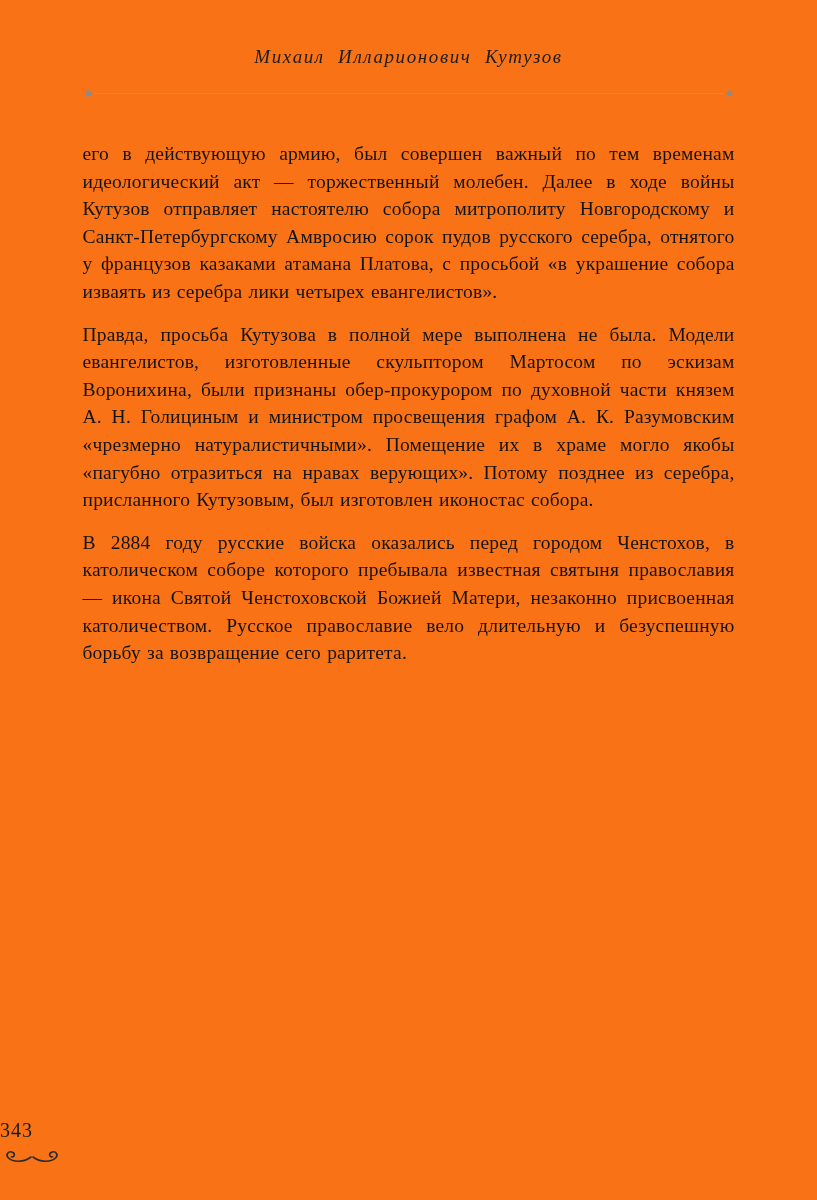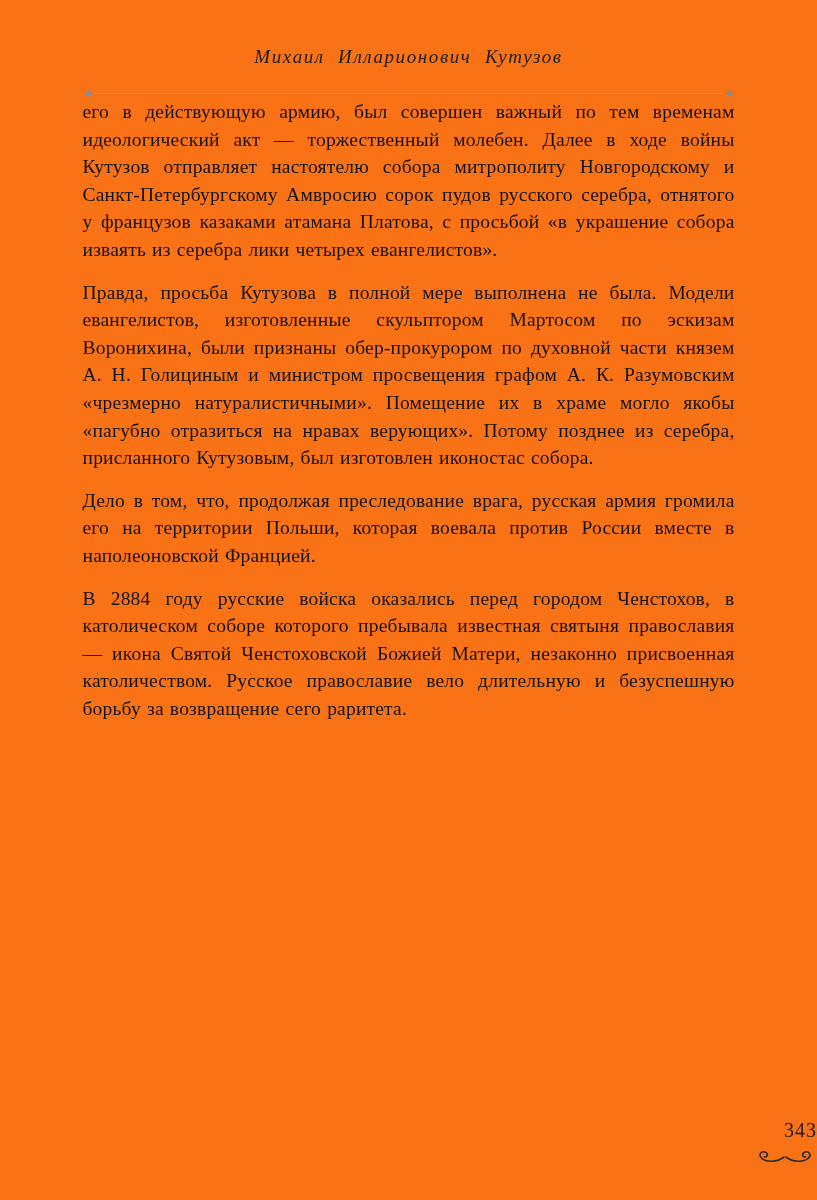--- a/index.html
+++ b/index.html
@@ -45,38 +45,39 @@
   .rule-orn {
     width: 7px;
     height: 7px;
     background: #8b8b8b;
     transform: rotate(45deg) scale(0.75);
     margin: 0 2px;
     border-radius: 1px;
   }
   
   .bodytext {
+    margin-top: 42px;
   }
   .bodytext p {
     margin: 0 0 15px 0;
     font-size: 19.5px;
     line-height: 27.6px;
     text-align: justify;
     letter-spacing: 0.2px;
     word-spacing: 1px;
     hyphens: auto;
     color: #141414;
   }
   
   .footer {
     position: absolute;
     left: 0;
     right: 0;
     bottom: 30px;
-    text-align: right;
+    text-align: left;
   }
   .page-number {
     font-size: 20px;
     letter-spacing: 1px;
     color: #1a1a1a;
   }
   .tailpiece {
     margin-top: 6px;
   }
 </style>
@@ -90,21 +91,20 @@
 
     <div class="head-rule">
       <span class="rule-orn"></span>
       <span class="line"></span>
       <span class="rule-orn"></span>
     </div>
 
     <div class="bodytext">
       <p>его в действующую армию, был совершен важный по тем временам идеологический акт — торжественный молебен. Далее в ходе войны Кутузов отправляет настоятелю собора митрополиту Новгородскому и Санкт-Петербургскому Амвросию сорок пудов русского серебра, отнятого у французов казаками атамана Платова, с просьбой «в украшение собора изваять из серебра лики четырех евангелистов».</p>
       <p>Правда, просьба Кутузова в полной мере выполнена не была. Модели евангелистов, изготовленные скульптором Мартосом по эскизам Воронихина, были признаны обер-прокурором по духовной части князем А. Н. Голициным и министром просвещения графом А. К. Разумовским «чрезмерно натуралистичными». Помещение их в храме могло якобы «пагубно отразиться на нравах верующих». Потому позднее из серебра, присланного Кутузовым, был изготовлен иконостас собора.</p>
-      <p>Дело в том, что, продолжая преследование врага, русская армия громила его на территории Польши, которая воевала против России вместе в наполеоновской Францией.</p>
       <p>В 2884 году русские войска оказались перед городом Ченстохов, в католическом соборе которого пребывала известная святыня православия — икона Святой Ченстоховской Божией Матери, незаконно присвоенная католичеством. Русское православие вело длительную и безуспешную борьбу за возвращение сего раритета.</p>
     </div>
   </div>
 
   <div class="footer">
     <div class="page-number">343</div>
     <div class="tailpiece">
       <svg width="64" height="18" viewBox="0 0 64 18" aria-hidden="true">
         <g fill="none" stroke="#2a2a2a" stroke-width="1.6" stroke-linecap="round">
           <path d="M31 9 C24 14.5 13 14.5 8.5 10 C5 6.5 8.5 2.5 12.5 4.2 C15.5 5.5 14.5 9.5 11.5 8.8"></path>

